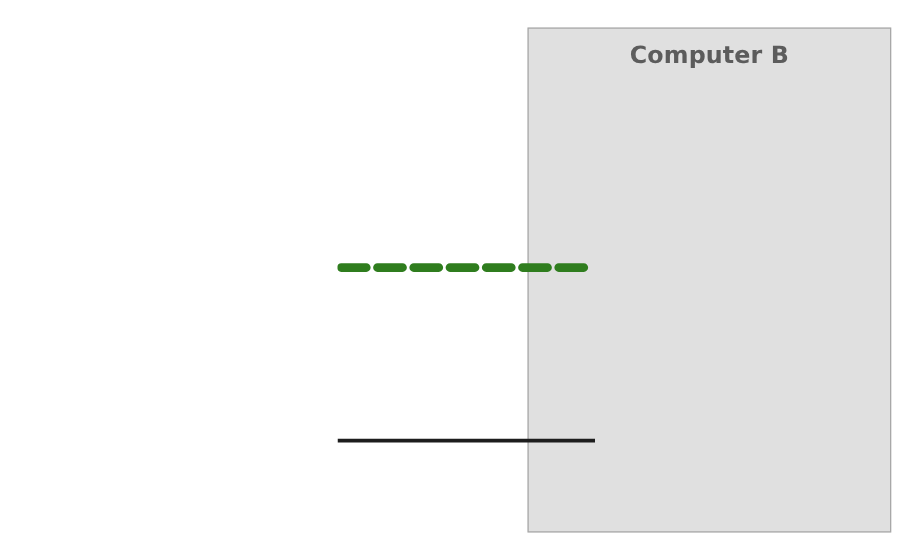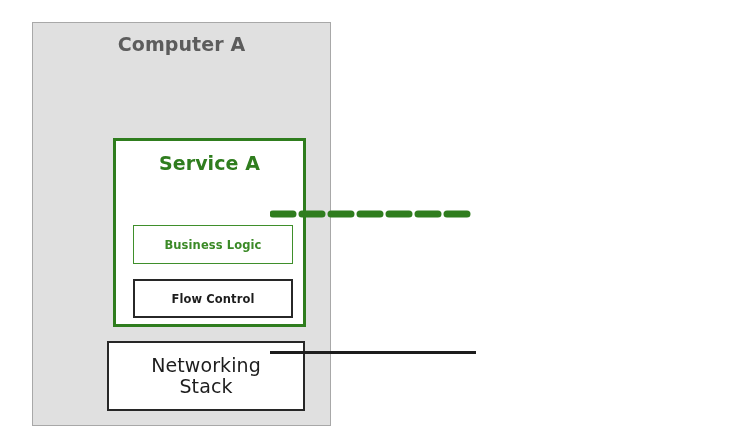--- a/index.html
+++ b/index.html
@@ -145,43 +145,25 @@
     width: 206px;
     height: 5px;
     pointer-events: none;
   }
 </style>
 </head>
 <body>
 
 <div id="canvas">
 
-  <div class="computer" id="computer-a">
-    <div class="computer-title">Computer A</div>
 
-    <div class="service-box" id="service-a">
-      <div class="service-title">Service A</div>
+  <div class="computer" id="computer-b">
+    <div class="computer-title">Computer B</div>
 
-      <div class="inner-box inner-green" id="biz-a">
-        <span class="inner-label">Business Logic</span>
-      </div>
-
-      <div class="inner-box inner-dark" id="flow-a">
-        <span class="inner-label">Flow Control</span>
-      </div>
-    </div>
-
-    <div class="netstack" id="netstack-a">
-      <div class="netstack-label">
-        <span>Networking</span><br>
-        <span>Stack</span>
-      </div>
-    </div>
   </div>
-
 
   <svg id="logical-link" viewBox="0 0 204 20" width="204" height="20">
     <line x1="3" y1="10" x2="201" y2="10" stroke="#2f7d1e" stroke-width="7" stroke-linecap="round" stroke-dasharray="20 9"></line>
   </svg>
 
   <svg id="physical-link" viewBox="0 0 206 5" width="206" height="5">
     <line x1="0" y1="2.5" x2="206" y2="2.5" stroke="#1d1d1d" stroke-width="3" stroke-linecap="butt"></line>
   </svg>
 
 </div>

